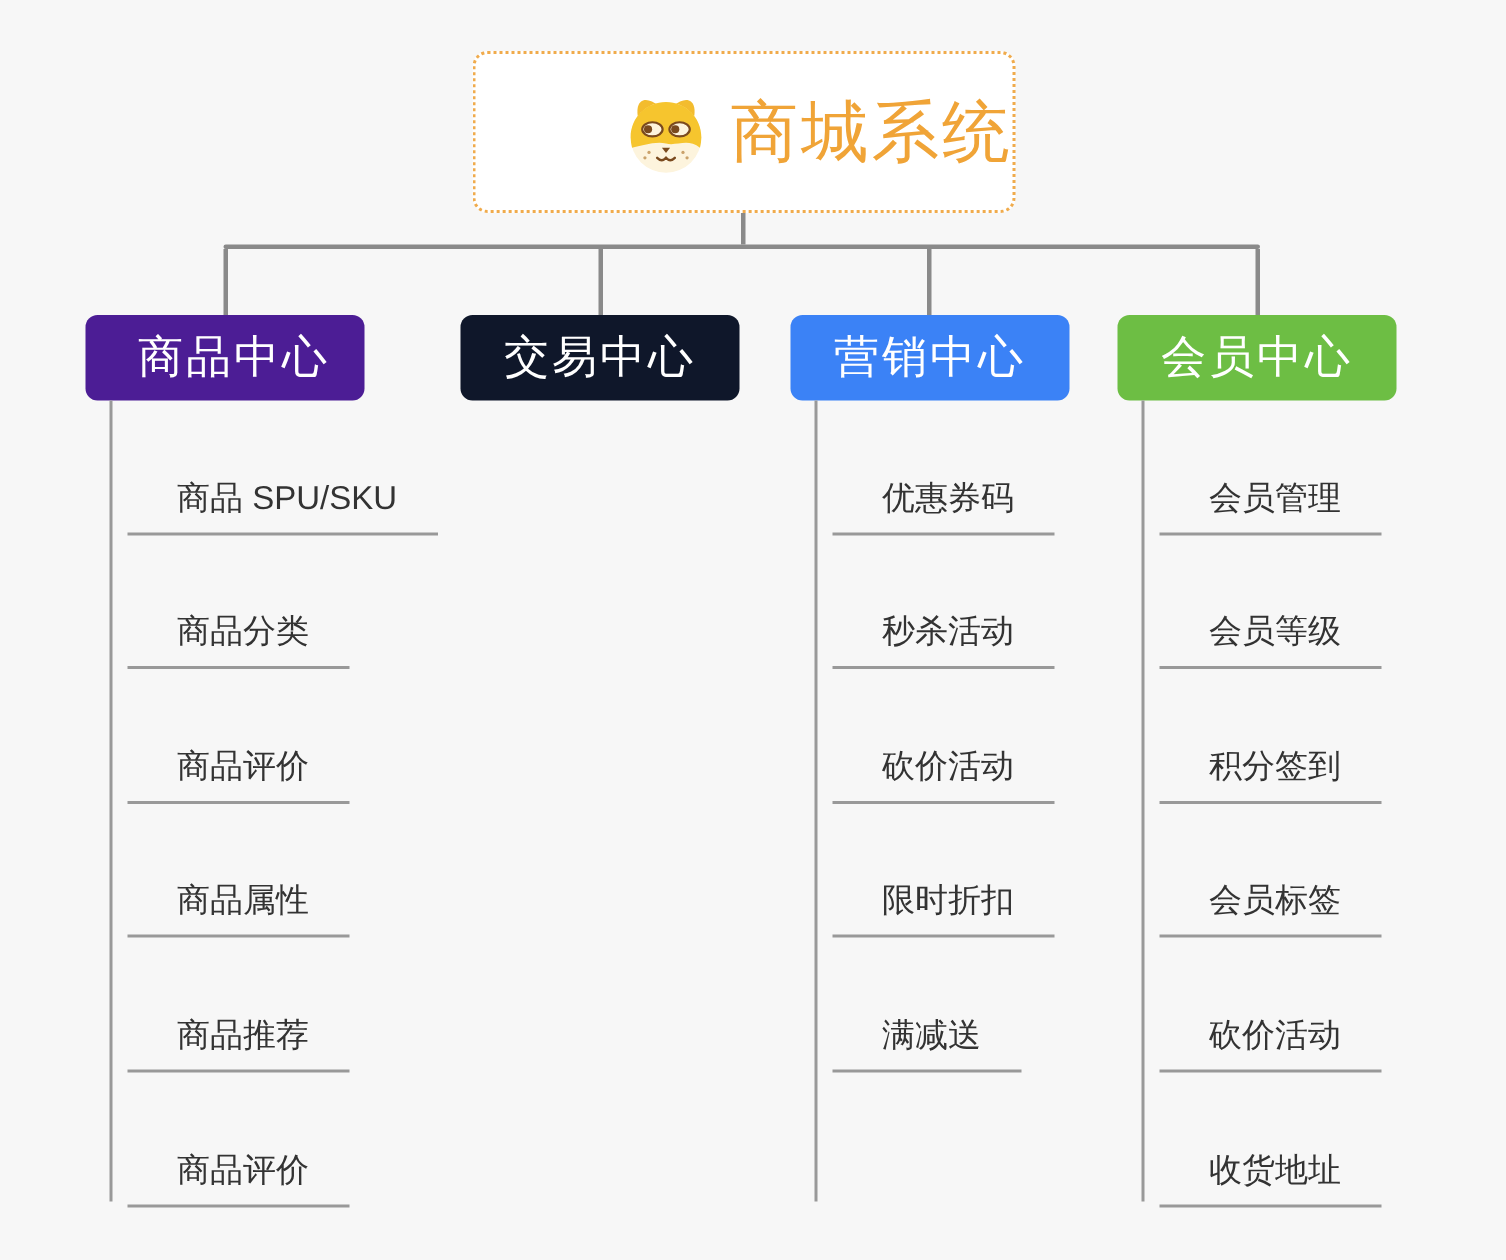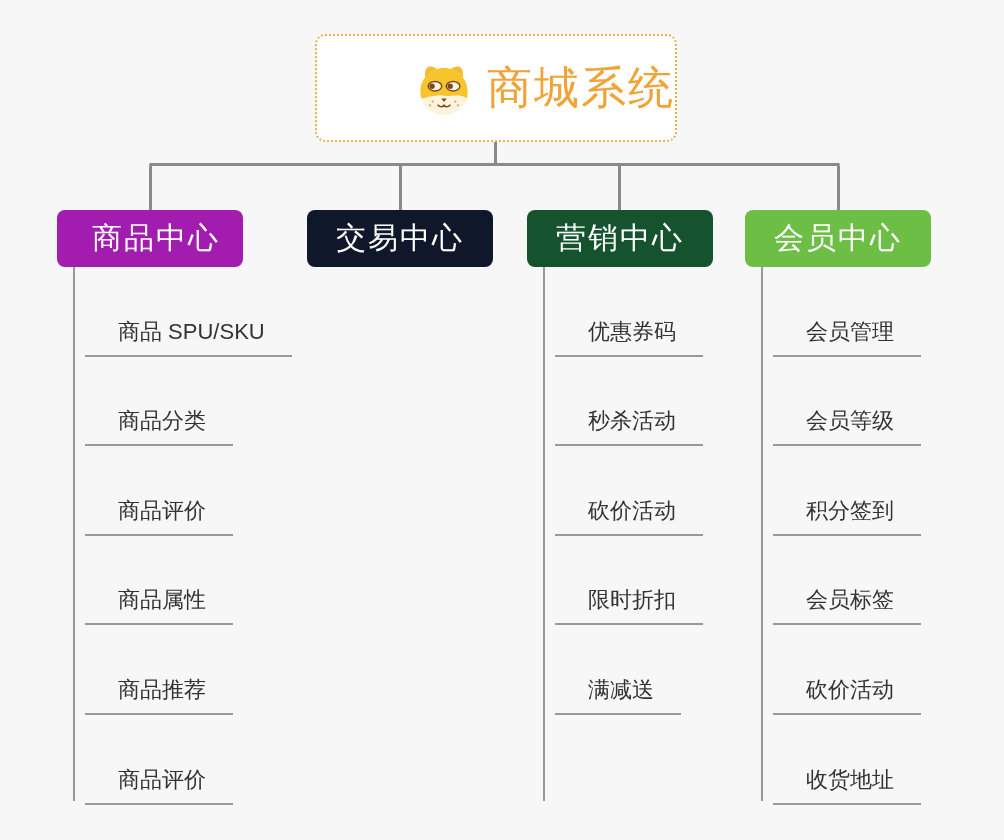--- a/index.html
+++ b/index.html
@@ -125,21 +125,21 @@
 
   <div class="conn stem"></div>
   <div class="conn hbar"></div>
   <div class="conn drop drop1"></div>
   <div class="conn drop drop2"></div>
   <div class="conn drop drop3"></div>
   <div class="conn drop drop4"></div>
 
   <div id="branches-host">
   <div class="branch b1">
-    <div class="branch-box" style="background: #a21caf; padding-left: 12px;">
+    <div class="branch-box" style="background: #4c1d95; padding-left: 12px;">
       <span class="branch-label">商品中心</span>
     </div>
     <div class="children">
       <div class="trunk"></div>
     <div class="child-row">
             <div class="child-node">商品 SPU/SKU</div>
           </div>
           <div class="child-row">
             <div class="child-node">商品分类</div>
           </div>
@@ -158,21 +158,21 @@
         </div>
   </div>
 
   <div class="branch b2">
     <div class="branch-box" style="background: #0f172a;">
       <span class="branch-label">交易中心</span>
     </div>
   </div>
 
   <div class="branch b3">
-    <div class="branch-box" style="background: #14532d;">
+    <div class="branch-box" style="background: #3b82f6;">
       <span class="branch-label">营销中心</span>
     </div>
     <div class="children">
       <div class="trunk"></div>
     <div class="child-row">
             <div class="child-node">优惠券码</div>
           </div>
           <div class="child-row">
             <div class="child-node">秒杀活动</div>
           </div>

